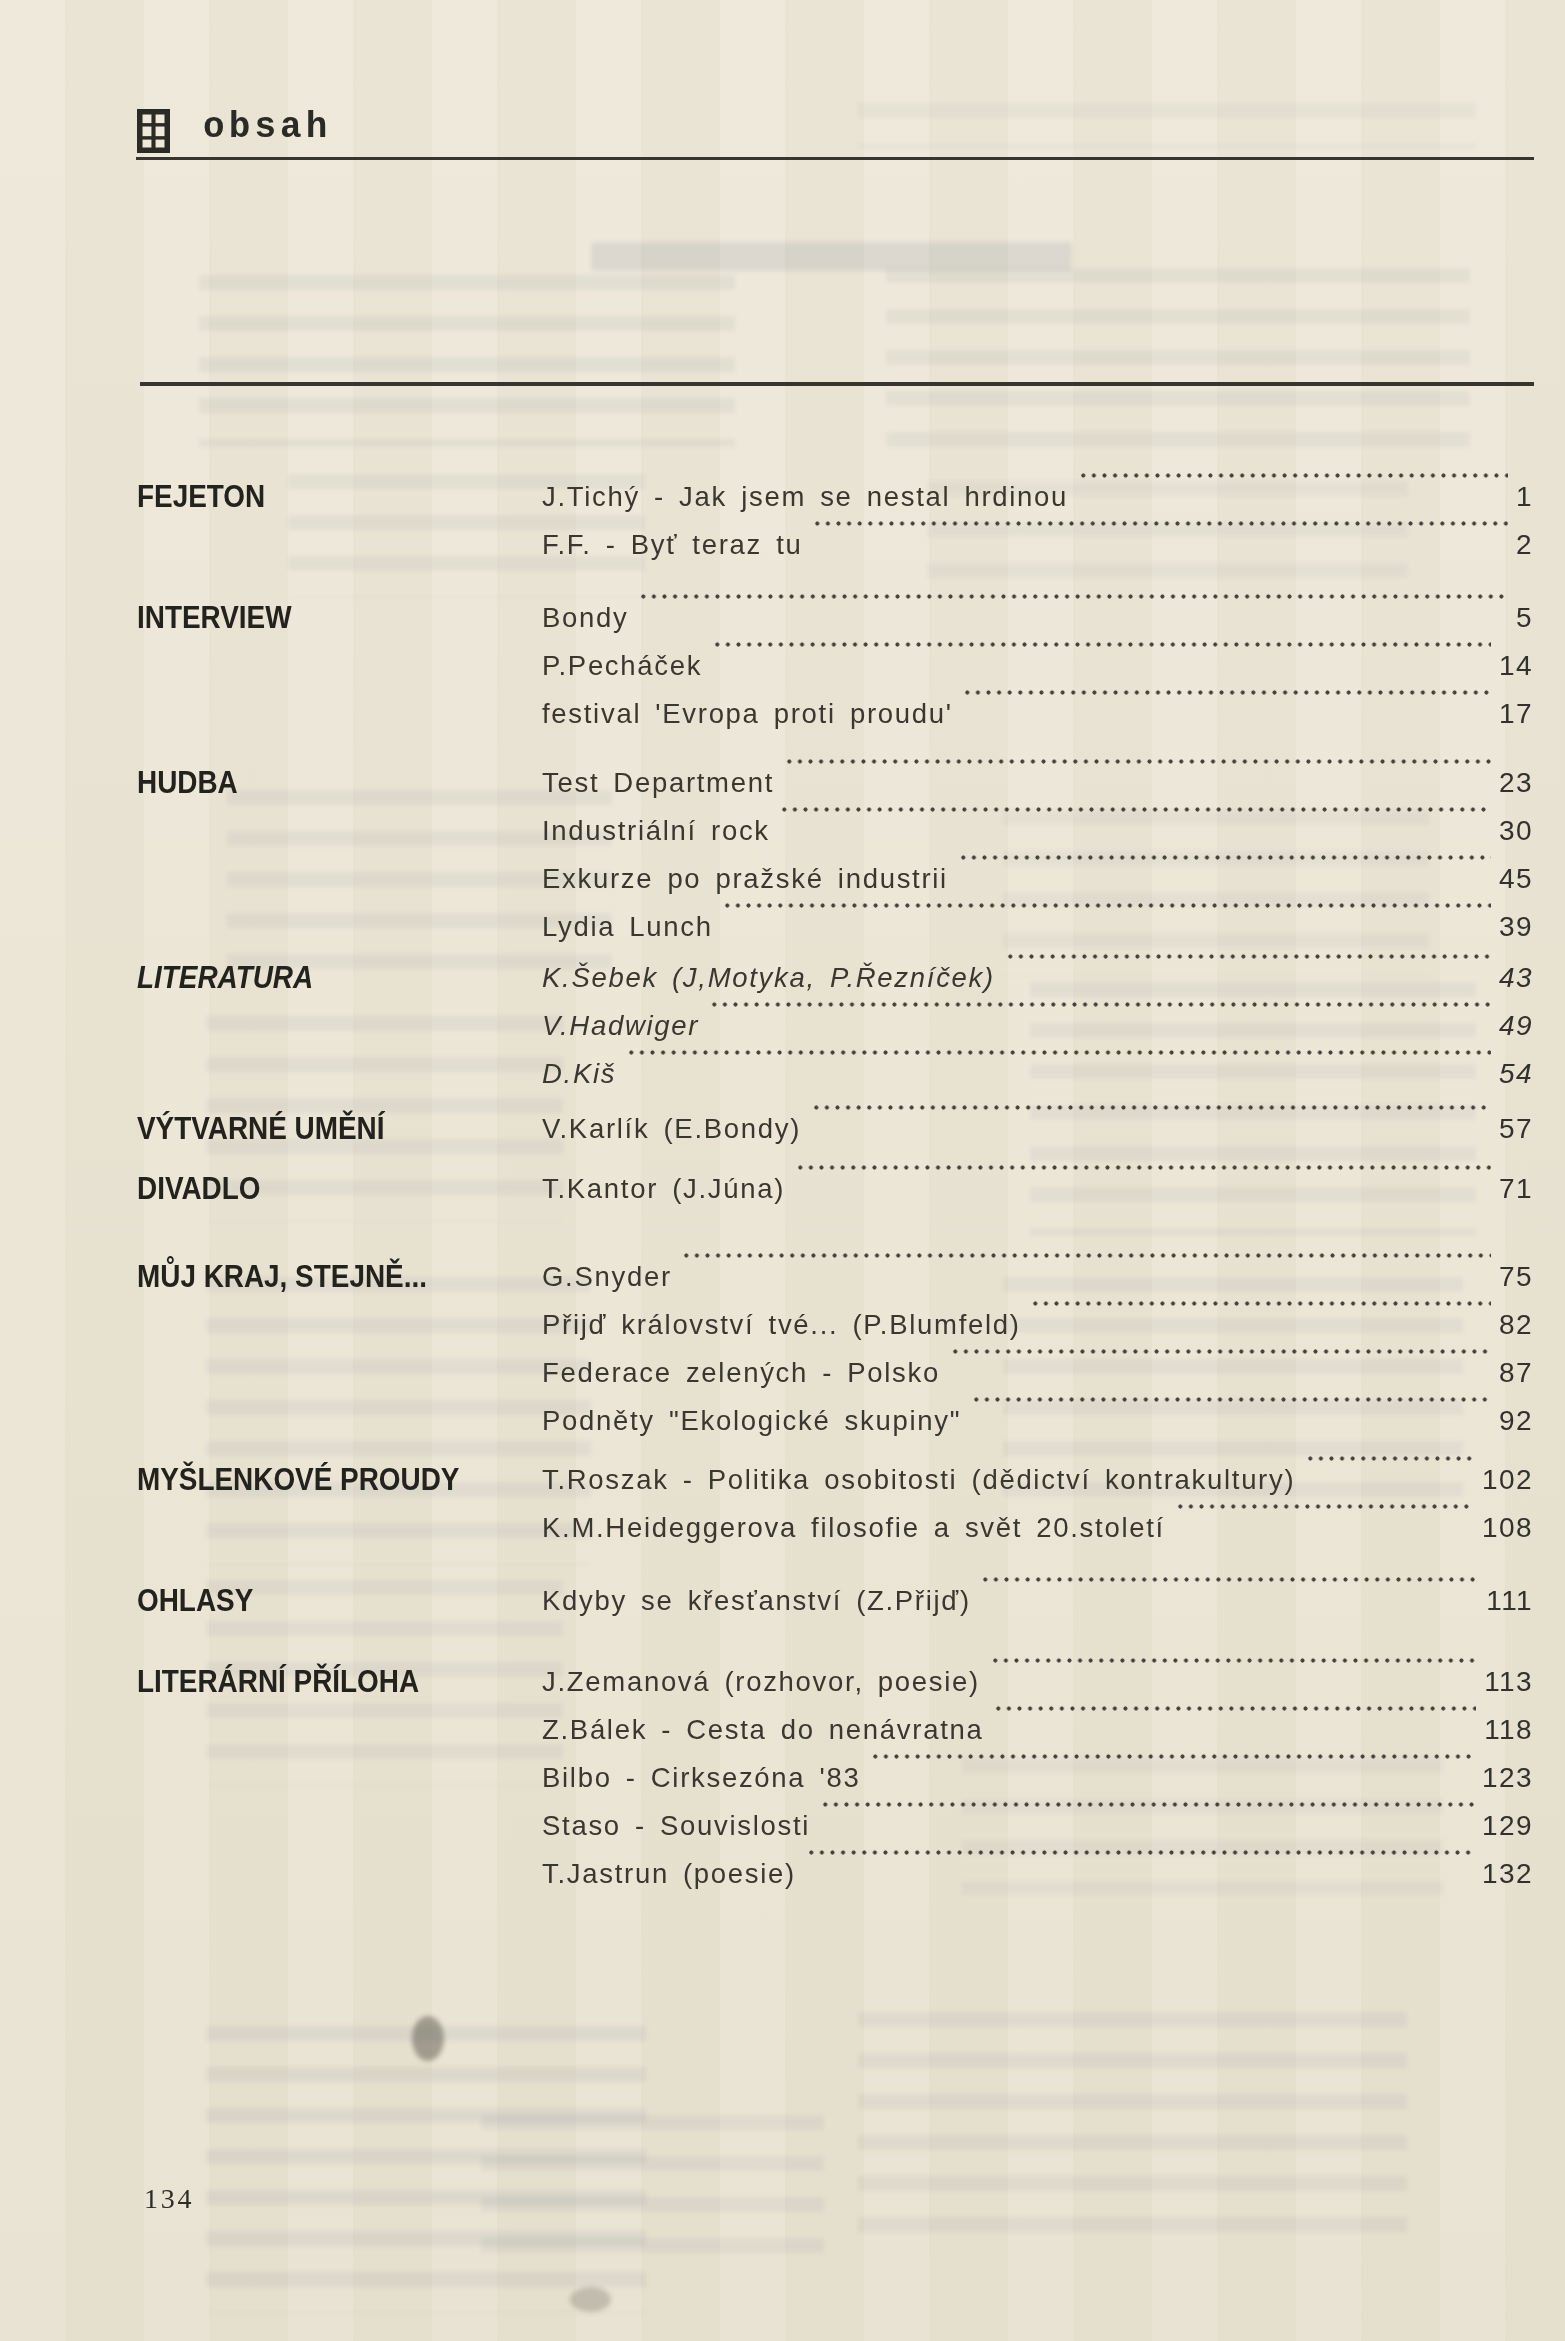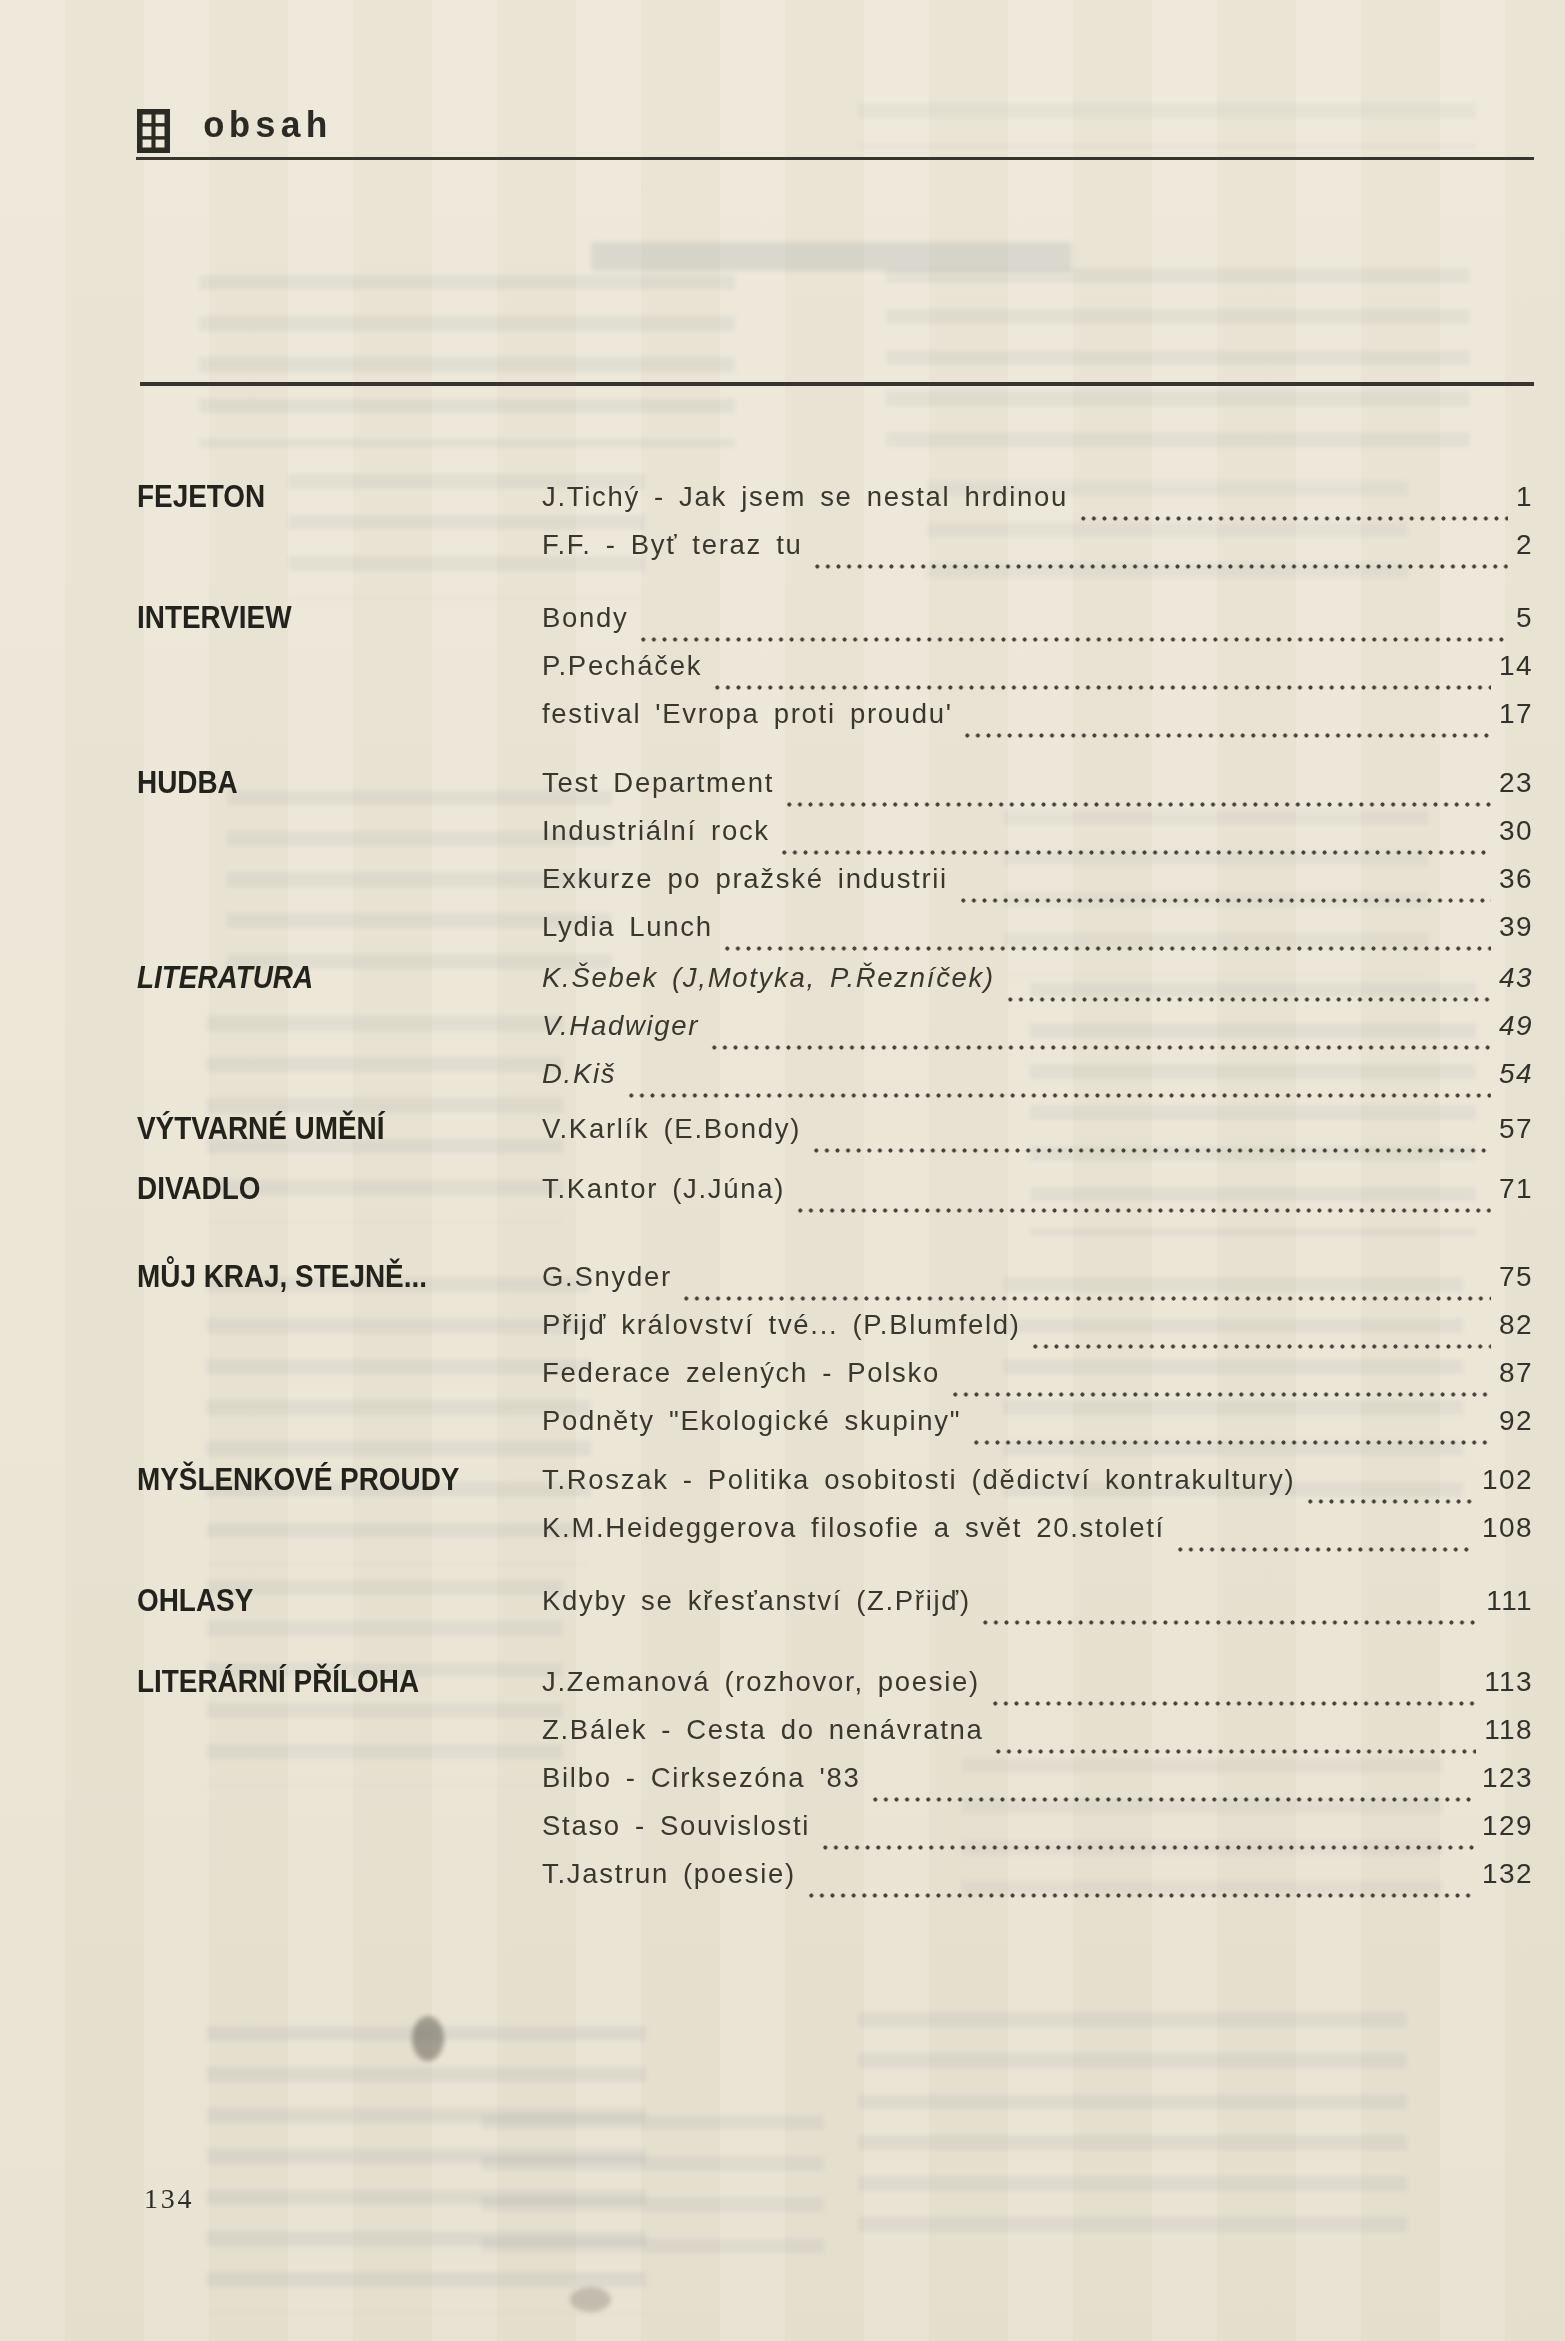--- a/index.html
+++ b/index.html
@@ -41,21 +41,21 @@
   .toc-section:nth-child(9){ margin-top:25px; }
   .toc-section:nth-child(10){ margin-top:33px; }
 
   .toc-label{
     flex:0 0 405px;
     font-size:31px; font-weight:700; color:#23221d;
     line-height:48px; white-space:nowrap;
     transform:scaleX(0.9); transform-origin:left center;
   }
   .toc-entries{ flex:1 1 auto; display:flex; flex-direction:column; }
-  .toc-row{ display:flex; align-items:flex-end; height:48px; line-height:48px; }
+  .toc-row{ display:flex; align-items:flex-start; height:48px; line-height:48px; }
   .toc-title{
     white-space:nowrap;
     font-size:27.5px; letter-spacing:1.7px; word-spacing:4.8px; color:#3a372f;
   }
   .leader{
     flex:1 1 0; min-width:18px; height:4.8px; margin:0 8.2px 0 9.6px;
     background-image: radial-gradient(circle, #45423a 1.7px, rgba(69,66,58,0) 2.3px);
     background-size:10.6px 4.8px; background-repeat:repeat-x; background-position:left center;
   }
   .pagenum{ font-size:28px; letter-spacing:1.4px; color:#33312b; }
@@ -163,21 +163,21 @@
             <span class="pagenum">23</span>
           </div>
           <div class="toc-row">
             <span class="toc-title">Industriální rock</span>
             <span class="leader"></span>
             <span class="pagenum">30</span>
           </div>
           <div class="toc-row">
             <span class="toc-title">Exkurze po pražské industrii</span>
             <span class="leader"></span>
-            <span class="pagenum">36</span>
+            <span class="pagenum">45</span>
           </div>
           <div class="toc-row">
             <span class="toc-title">Lydia Lunch</span>
             <span class="leader"></span>
             <span class="pagenum">39</span>
           </div>
         </div>
       </section>
       <section class="toc-section">
         <div class="toc-label">LITERATURA</div>

